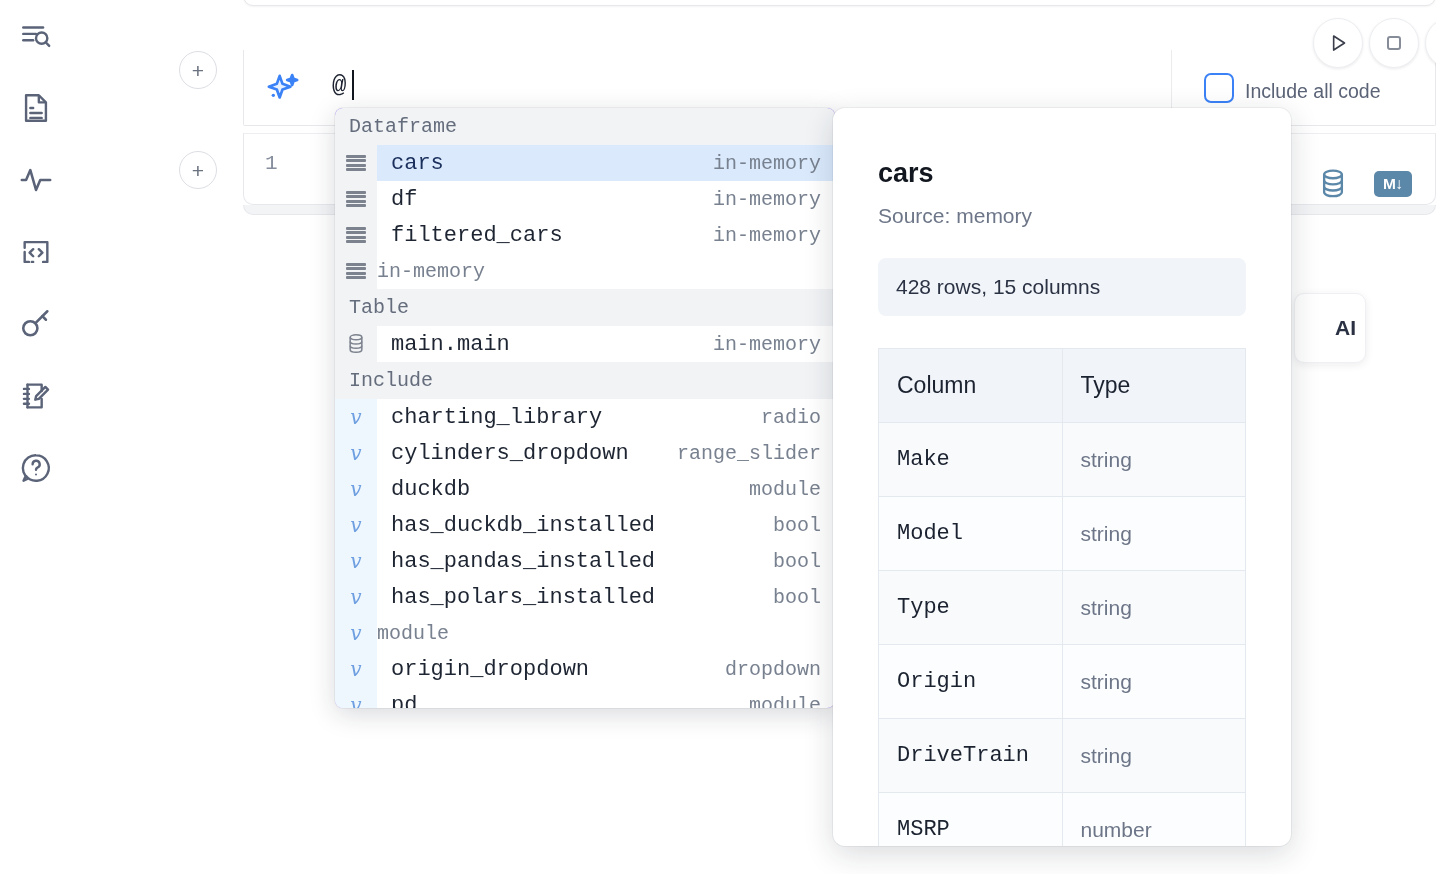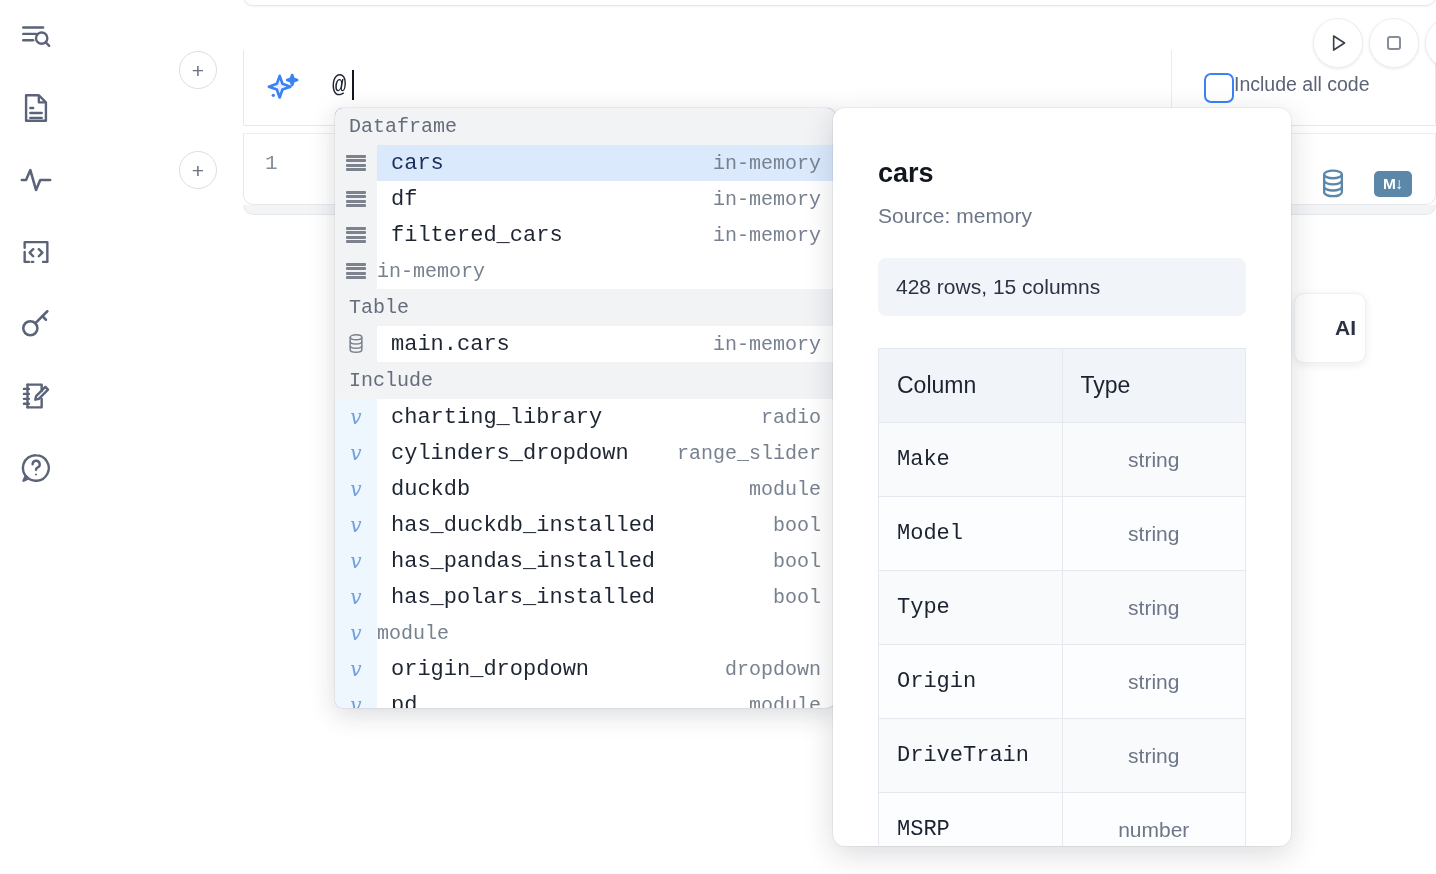--- a/index.html
+++ b/index.html
@@ -50,21 +50,21 @@
     font-size: 24px; color: #1c2230; letter-spacing: 0;
   }
   .caret {
     position: absolute; left: 352px; top: 70px; width: 2px; height: 30px;
     background: #12161f;
   }
 
   
   .include-wrap {
     position: absolute; left: 1204px; top: 73px;
-    display: flex; align-items: flex-start; cursor: pointer;
+    display: flex; align-items: flex-end; gap: 11px; cursor: pointer;
   }
   .chk {
     width: 30px; height: 30px; border: 2px solid #3b82f6; border-radius: 7px; background: #fff;
   }
   .include-label { font-size: 19.5px; color: #5b6377; }
 
   
   .circ-btn {
     position: absolute; top: 18px; width: 50px; height: 50px; border-radius: 50%;
     background: #fff; border: 1px solid #eceef1;
@@ -176,21 +176,21 @@
     border: 1px solid #e4e9f0; height: 74px; padding: 0 18px; text-align: left;
     vertical-align: middle;
   }
   .info-table th {
     background: #f1f4f8; font-weight: 400; font-size: 23px; color: #1b2230;
   }
   .info-table td.col {
     font-family: "Liberation Mono", "DejaVu Sans Mono", monospace;
     font-size: 22px; color: #1b2230; background: #fcfdfe;
   }
-  .info-table td.typ { font-size: 21px; color: #6d7688; background: #fcfdfe; text-align: center; }
+  .info-table td.typ { font-size: 21px; color: #6d7688; background: #fcfdfe; }
   .info-table tr:nth-child(odd) td { background: #f9fafc; }
 </style>
 </head>
 <body>
 
 <div id="root">
 
   <nav class="rail">
     <div class="rail-item" style="top:12px">
       <svg width="34" height="34" viewBox="0 0 24 24" fill="none" stroke="currentColor" stroke-width="1.7" stroke-linecap="round">
@@ -368,21 +368,21 @@
           <span class="ac-gutter">
             <span class="ic-tbl">
               <svg width="20" height="22" viewBox="0 0 24 26" fill="none" stroke="currentColor" stroke-width="1.8">
                 <ellipse cx="12" cy="5" rx="7" ry="3"></ellipse>
                 <path d="M5 5v15c0 1.7 3.1 3 7 3s7-1.3 7-3V5"></path>
                 <path d="M5 10c0 1.7 3.1 3 7 3s7-1.3 7-3"></path>
                 <path d="M5 15c0 1.7 3.1 3 7 3s7-1.3 7-3"></path>
               </svg>
             </span>
           </span>
-          <span class="ac-name">main.cars</span>
+          <span class="ac-name">main.main</span>
           <span class="ac-meta">in-memory</span>
         </div>
         <div class="ac-group">Include</div>
         <div class="ac-row var">
           <span class="ac-gutter">
             <span class="ic-var">v</span>
           </span>
           <span class="ac-name">charting_library</span>
           <span class="ac-meta">radio</span>
         </div>

